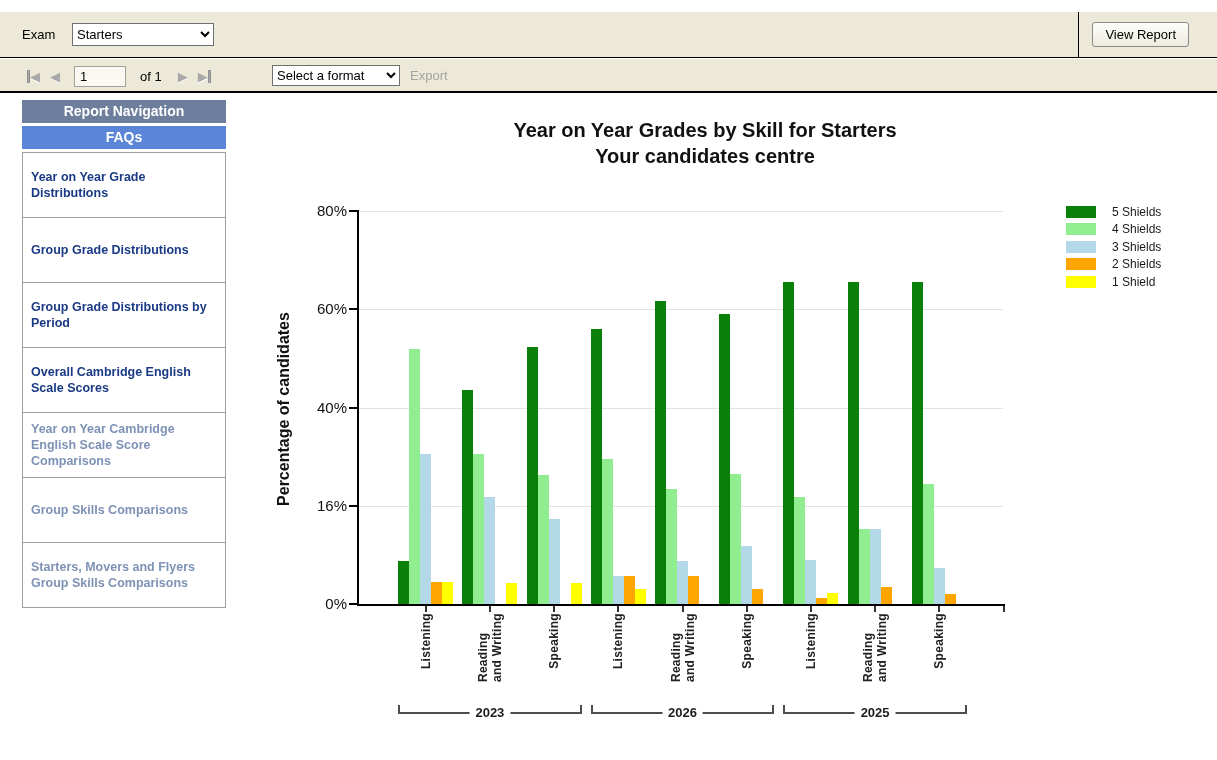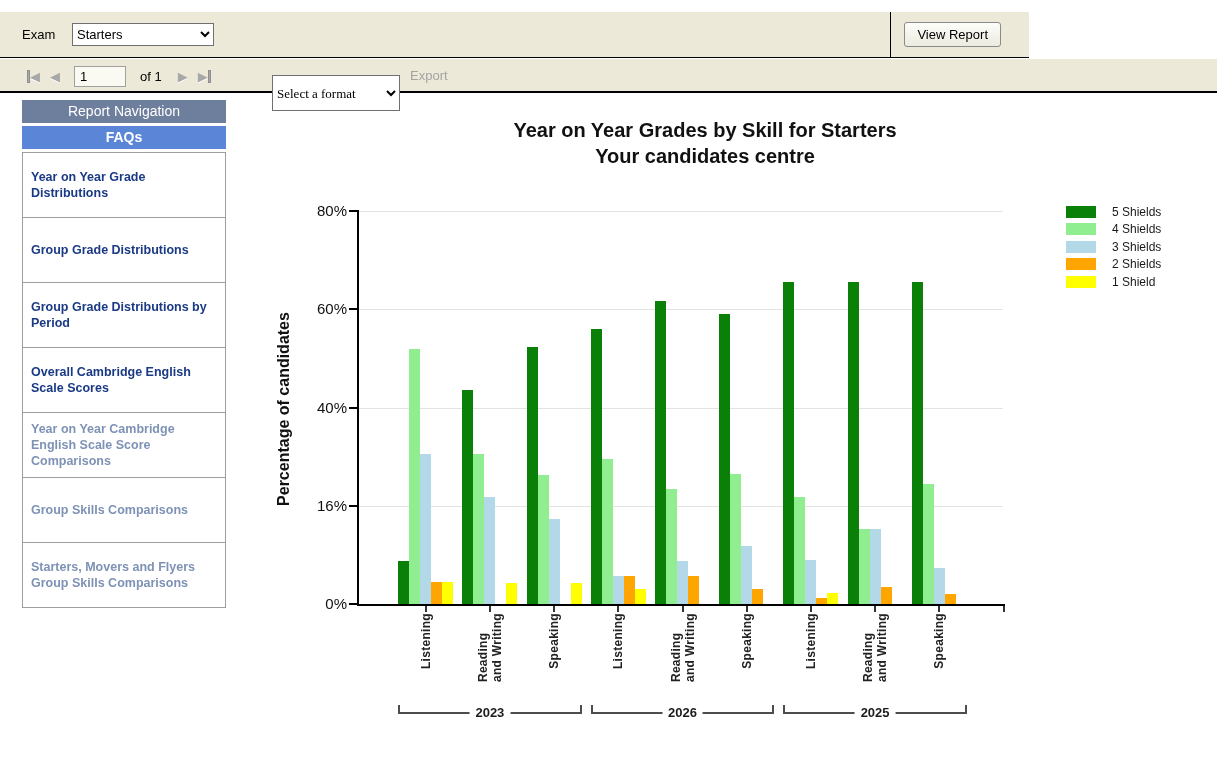--- a/index.html
+++ b/index.html
@@ -3,46 +3,46 @@
 <meta charset="utf-8">
 <style>
   * { margin:0; padding:0; box-sizing:border-box; }
   html,body { background:#fff; }
   #page {
     position:relative; width:1217px; height:760px; overflow:hidden;
     background:#fff; font-family:"Liberation Sans", sans-serif; font-size:13px; color:#000;
   }
   
   .toolbar1 {
-    position:absolute; left:0; top:12px; width:1029px; height:46px;
+    position:absolute; left:0; top:12px; width:1217px; height:46px;
     background:#ece9d8; border-bottom:1px solid #000;
   }
   .exam-label { position:absolute; left:22px; top:15px; font-size:13px; color:#000; }
   .exam-select { position:absolute; left:72px; top:11px; width:142px; height:23px; font-family:"Liberation Sans",sans-serif; font-size:13px; border:1px solid #707070; background:#fff; }
   .tb1-right { position:absolute; right:0; top:0; width:139px; height:45px; border-left:1px solid #000; }
   .view-report-btn {
     position:absolute; right:28px; top:10px; height:25px; padding:0 12px;
     font-family:"Liberation Sans",sans-serif; font-size:13px; color:#000;
     background:linear-gradient(#fdfdfa,#ecebdf); border:1px solid #8a8a8a; border-radius:3px; cursor:pointer;
   }
   .toolbar2 {
     position:absolute; left:0; top:59px; width:1217px; height:34px;
     background:#ece9d8; border-bottom:2px solid #000;
   }
   .pager { position:absolute; left:25px; top:6px; height:22px; display:flex; align-items:center; gap:6px; }
   .pg-btn { display:flex; align-items:center; background:none; border:none; padding:2px; color:#8f8f8f; font-size:13px; cursor:default; }
   .pg-bar { width:3px; height:13px; background:#a8a8a8; border:1px solid #8f8f8f; }
   .pg-tri { color:#a8a8a8; text-shadow:0 1px 0 #fff; }
   .page-input { width:52px; height:21px; margin:0 6px; border:1px solid #a0a0a0; background:#fbfaf2; font-family:"Liberation Sans",sans-serif; font-size:13px; padding-left:5px; }
   .of-label { font-size:13px; color:#000; margin:0 8px 0 2px; }
-  .format-select { position:absolute; left:272px; top:16px; width:128px; height:36px; font-family:Liberation Serif, serif; font-size:13px; border:1px solid #707070; background:#fff; }
+  .format-select { position:absolute; left:272px; top:6px; width:128px; height:21px; font-family:Liberation Sans, sans-serif; font-size:13px; border:1px solid #707070; background:#fff; }
   .export-link { position:absolute; left:410px; top:9px; font-size:13px; color:#a3a3a3; }
   
   .sidebar { position:absolute; left:22px; top:100px; width:204px; }
-  .sb-head1 { height:23px; background:#6e7e9d; color:#fff; font-weight:normal; font-size:14px; text-align:center; line-height:23px; margin-bottom:3px; }
+  .sb-head1 { height:23px; background:#6e7e9d; color:#fff; font-weight:bold; font-size:14px; text-align:center; line-height:23px; margin-bottom:3px; }
   .sb-head2 { height:23px; background:#5b86d7; color:#fff; font-weight:bold; font-size:14px; text-align:center; line-height:23px; margin-bottom:4px; }
   .sb-item {
     height:66px; background:#fff; border:1px solid #9f9f9f; margin-top:-1px;
     display:flex; align-items:center; padding:0 8px;
     font-weight:bold; font-size:12.5px; line-height:16px; cursor:pointer;
   }
   .sb-item.active  { color:#1a3a85; }
   .sb-item.visited { color:#7e92b6; }
   
   .chart-title { position:absolute; left:300px; top:117px; width:810px; text-align:center; font-weight:bold; font-size:20px; line-height:26px; color:#111; }

